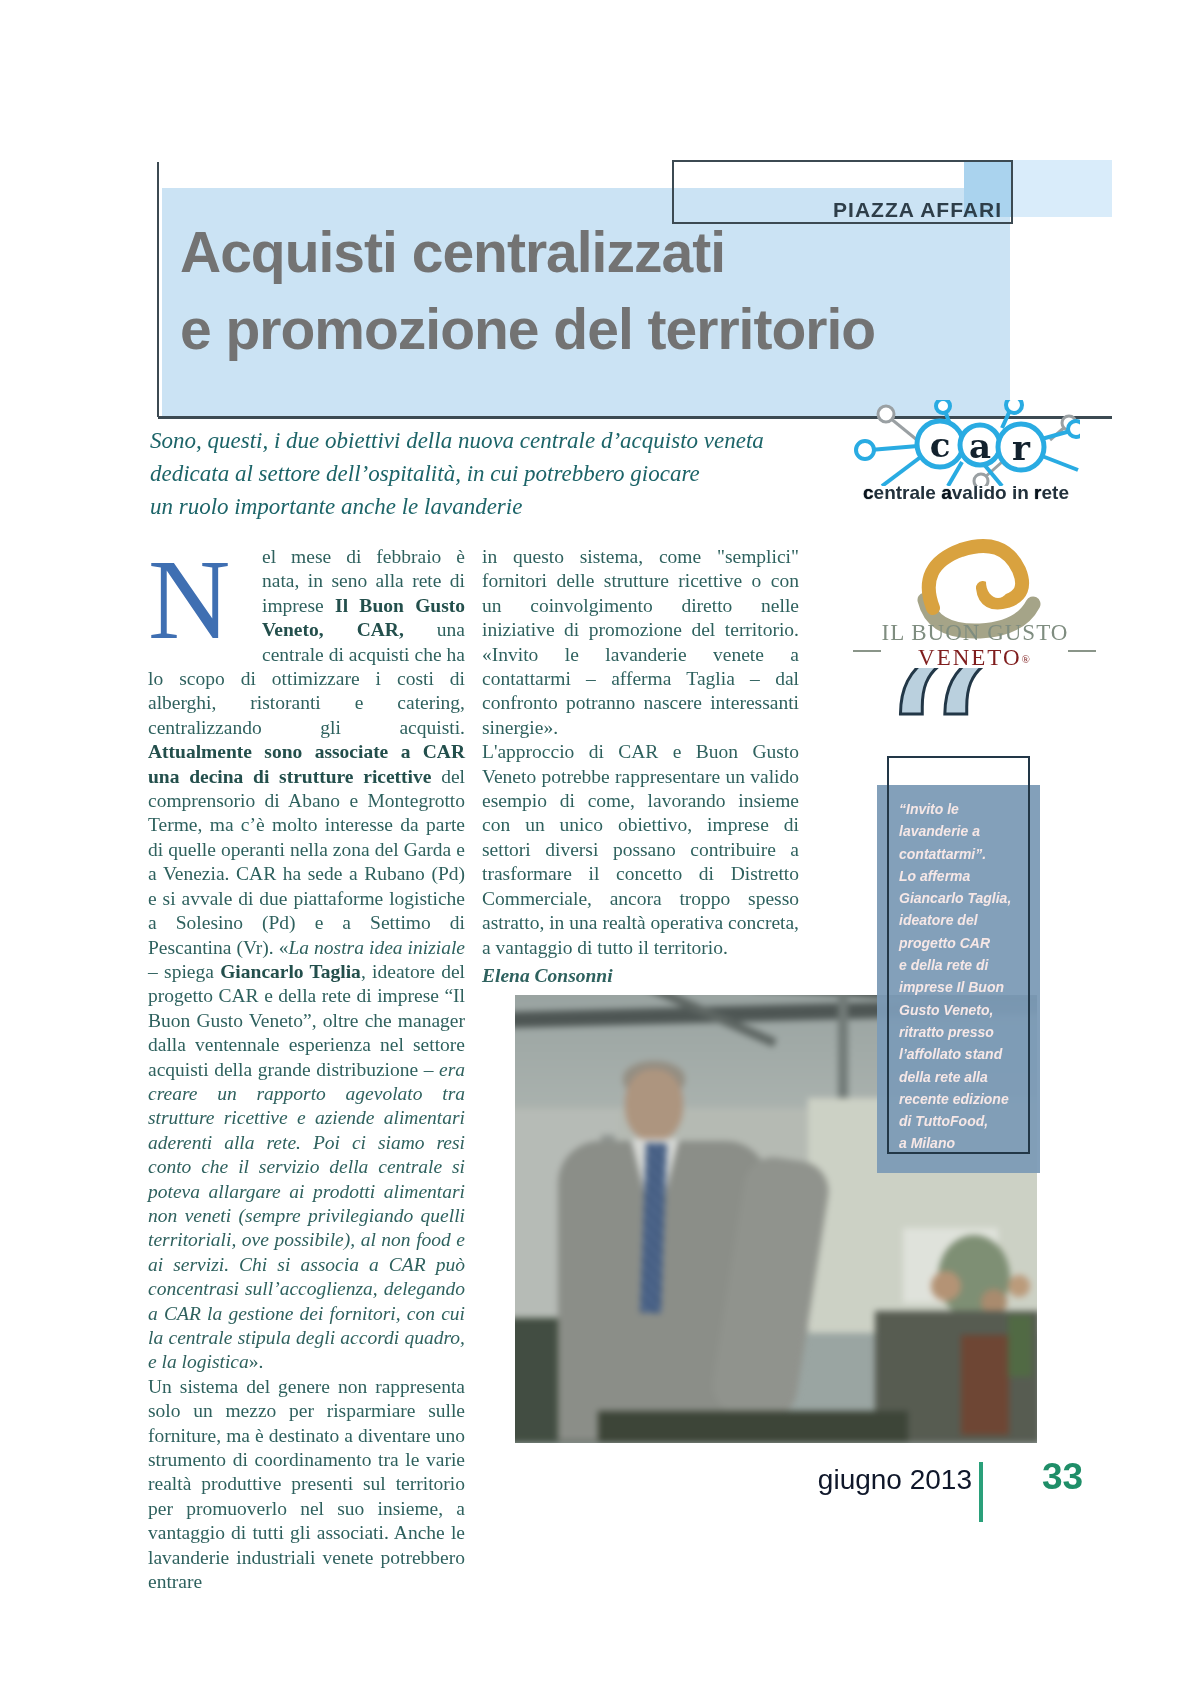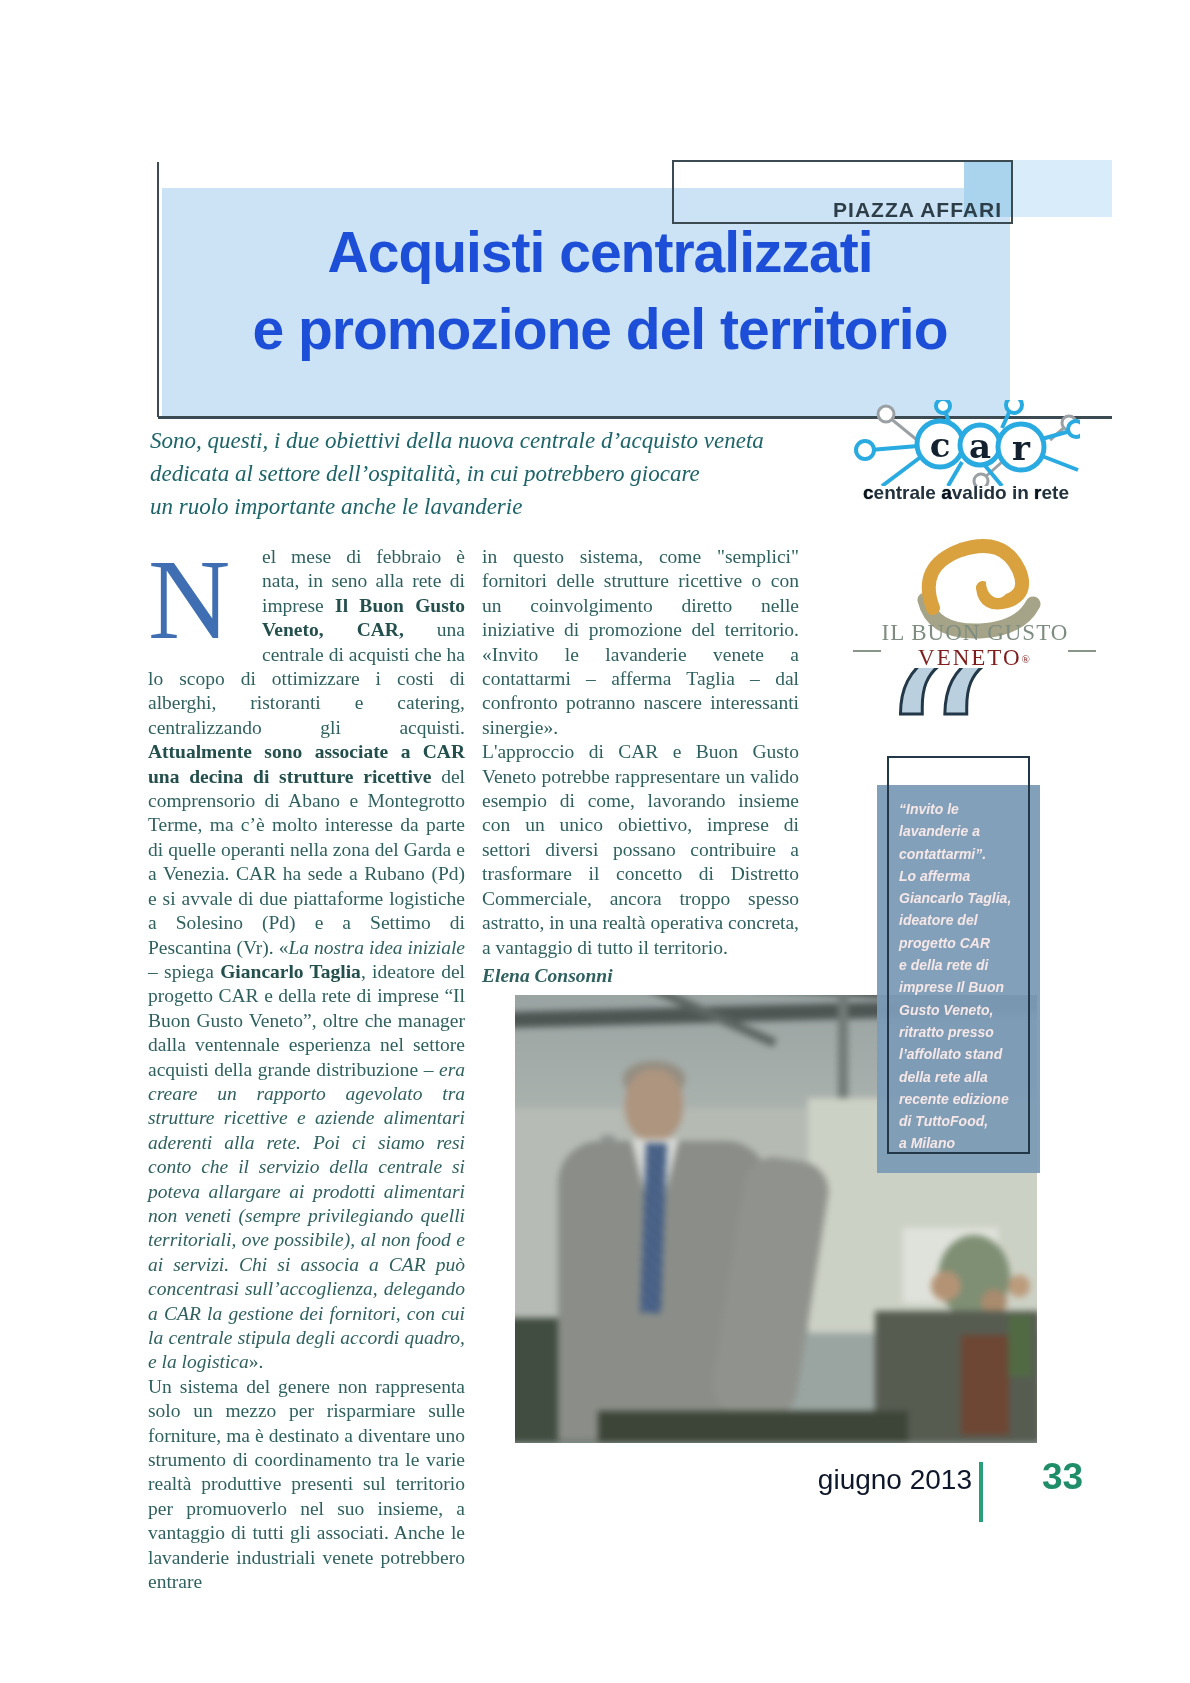--- a/index.html
+++ b/index.html
@@ -10,21 +10,21 @@
   
   .vline{left:157px;top:162px;width:2px;height:255px;background:#3c4a52;}
   .band{left:162px;top:188px;width:848px;height:229px;background:#cbe3f4;}
   .sq-dark{left:964px;top:160px;width:49px;height:57px;background:#aad3ee;}
   .sq-light{left:1013px;top:160px;width:99px;height:57px;background:#d9ecfa;}
   .kicker-box{left:672px;top:160px;width:341px;height:64px;border:2px solid #3c4a52;box-sizing:border-box;}
   .kicker{left:672px;top:170px;width:330px;text-align:right;font-family:"Liberation Sans",sans-serif;
           font-weight:bold;font-size:21px;letter-spacing:1px;color:#2e3e49;margin-top:28px;}
   .hrule{left:158px;top:416px;width:954px;height:3px;background:#3c4a52;}
   .title{left:180px;top:214px;width:840px;font-family:"Liberation Sans",sans-serif;font-weight:bold;
-         font-size:57px;line-height:77px;letter-spacing:-1px;color:#1d4ed8;white-space:pre-line;text-align:center;}
+         font-size:57px;line-height:77px;letter-spacing:-1px;color:#737373;white-space:pre-line;}
 
   
   .lede{left:150px;top:424px;width:660px;font-style:italic;font-size:23px;line-height:33px;
         color:#1c6468;white-space:pre-line;}
 
   
   .car-logo{left:852px;top:400px;}
   .car-tagline{left:852px;top:482px;width:228px;text-align:center;font-family:"Liberation Sans",sans-serif;
                font-weight:bold;font-size:19px;color:#22313c;}
   .car-tagline .rb{color:#09141d;text-shadow:0 0 1px #09141d;}

